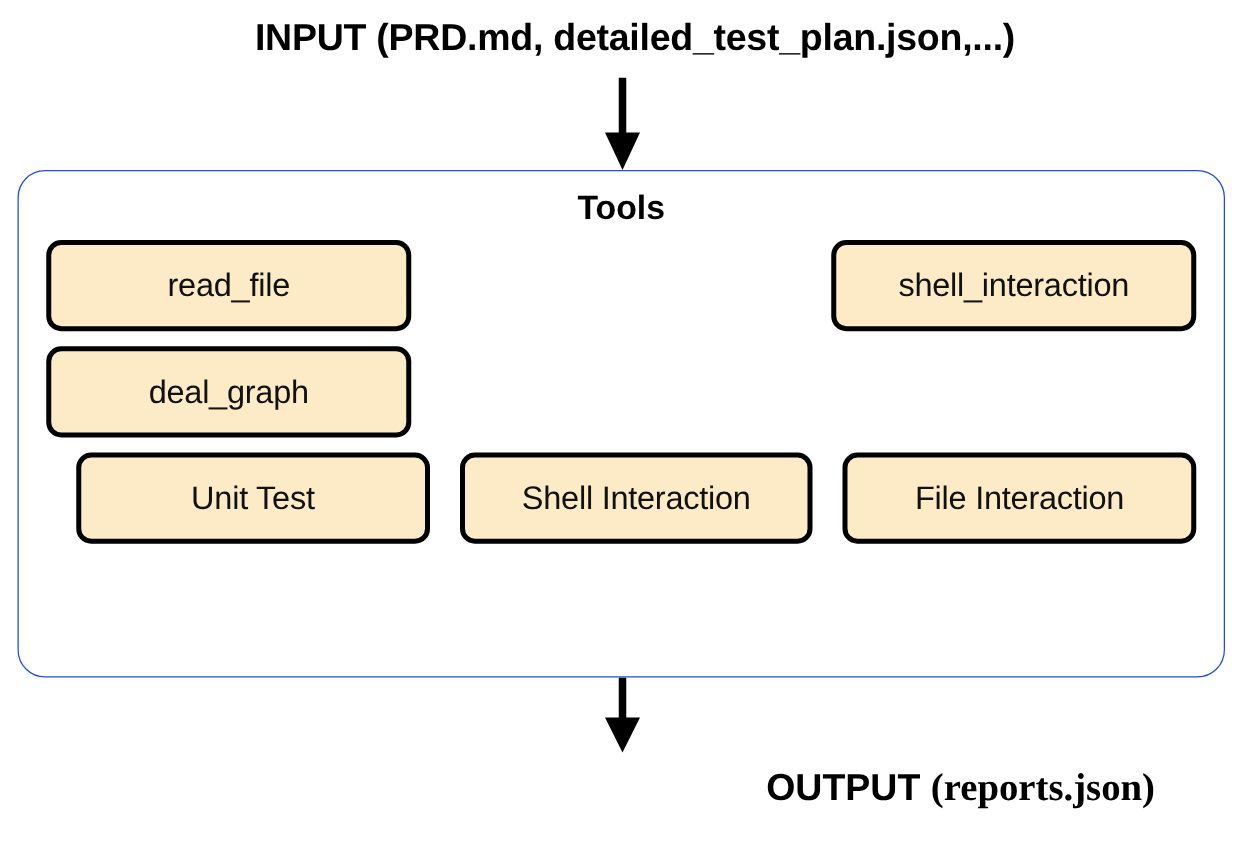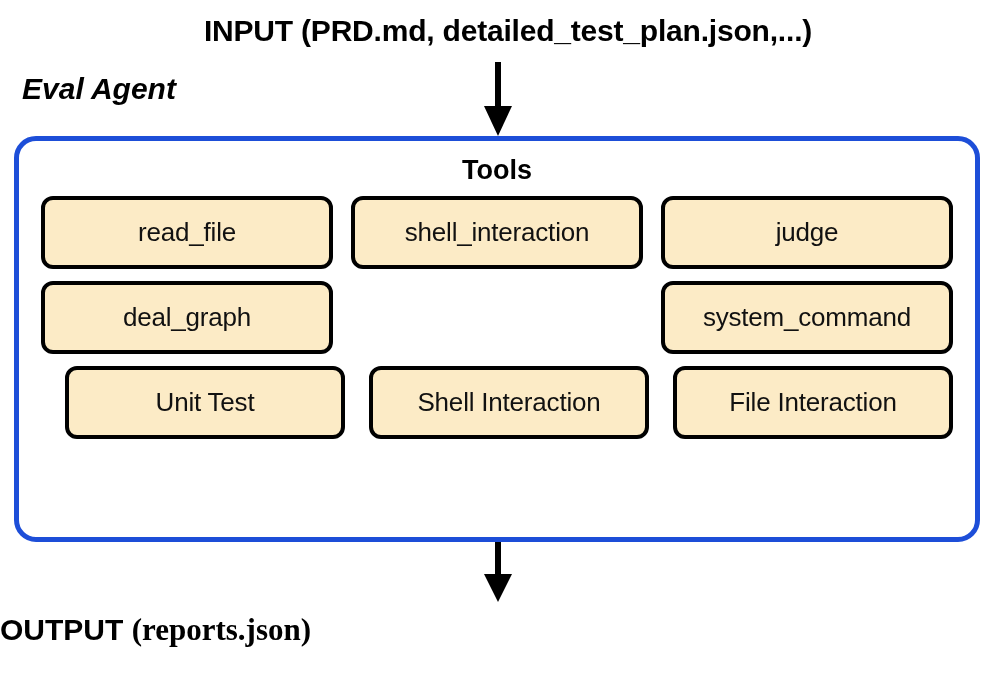--- a/index.html
+++ b/index.html
@@ -58,21 +58,21 @@
   .arrow-out { top: 542px; height: 62px; }
 
   
   .agent-box {
     position: absolute;
     left: 14px;
     top: 136px;
     width: 966px;
     height: 406px;
     box-sizing: border-box;
-    border: 5px solid #1d4ed8;
+    border: 1px solid #1d4ed8;
     border-radius: 22px;
     background: #ffffff;
   }
 
   .section-title {
     text-align: center;
     font-size: 27px;
     font-weight: bold;
     line-height: 1;
   }
@@ -106,21 +106,21 @@
 
   .row.metrics-row { margin-top: 12px; }
   .row.metrics-row .cell { font-size: 26px; margin-left: 24px; }
 
   
   .output-label {
     position: absolute;
     top: 612px;
     left: 0;
     width: 924px;
-    text-align: left;
+    text-align: right;
     font-size: 30px;
     font-weight: bold;
     white-space: nowrap;
   }
   .output-label .serif-part {
     font-family: "Liberation Serif", serif;
     font-weight: bold;
     font-size: 31px;
   }
 </style>
@@ -131,44 +131,37 @@
 
   <div class="input-label">INPUT (PRD.md, detailed_test_plan.json,...)</div>
 
   <div class="arrow arrow-in">
     <svg width="34" height="76" viewBox="0 0 34 76" xmlns="http://www.w3.org/2000/svg">
       <rect x="14" y="0" width="6" height="48" fill="#000000"></rect>
       <polygon points="3,44 31,44 17,74" fill="#000000"></polygon>
     </svg>
   </div>
 
-  <div class="eval-agent-label">Eval Agent</div>
 
   <div class="agent-box">
 
     <div class="section-title tools">Tools</div>
 
     <div class="row">
       <div class="cell">
         <span>read_file</span>
       </div>
       <div class="cell">
         <span>shell_interaction</span>
       </div>
-      <div class="cell">
-        <span>judge</span>
-      </div>
     </div>
 
     <div class="row">
       <div class="cell">
         <span>deal_graph</span>
-      </div>
-      <div class="cell">
-        <span>system_command</span>
       </div>
     </div>
 
 
     <div class="row metrics-row">
       <div class="cell">
         <span>Unit Test</span>
       </div>
       <div class="cell">
         <span>Shell Interaction</span>

